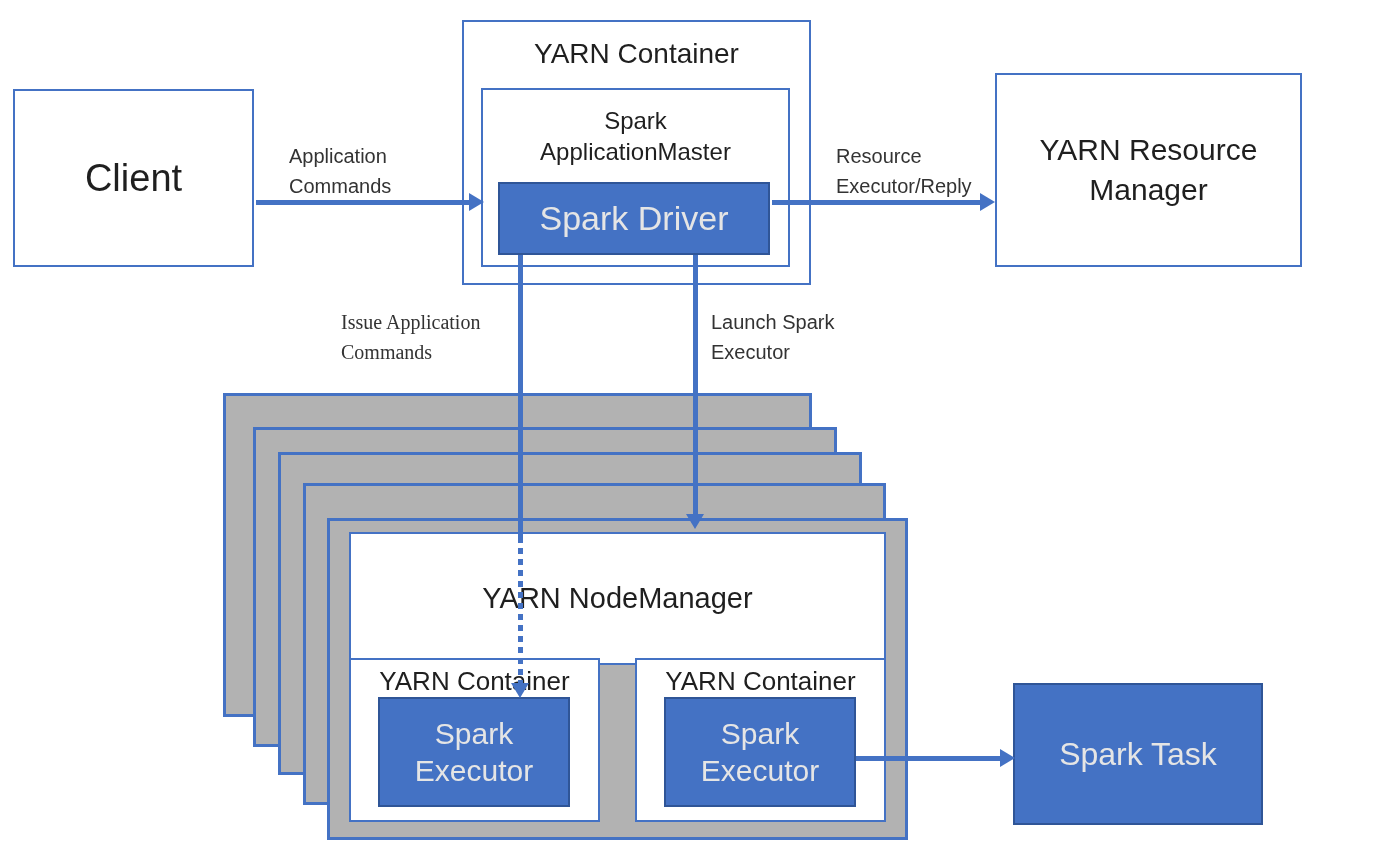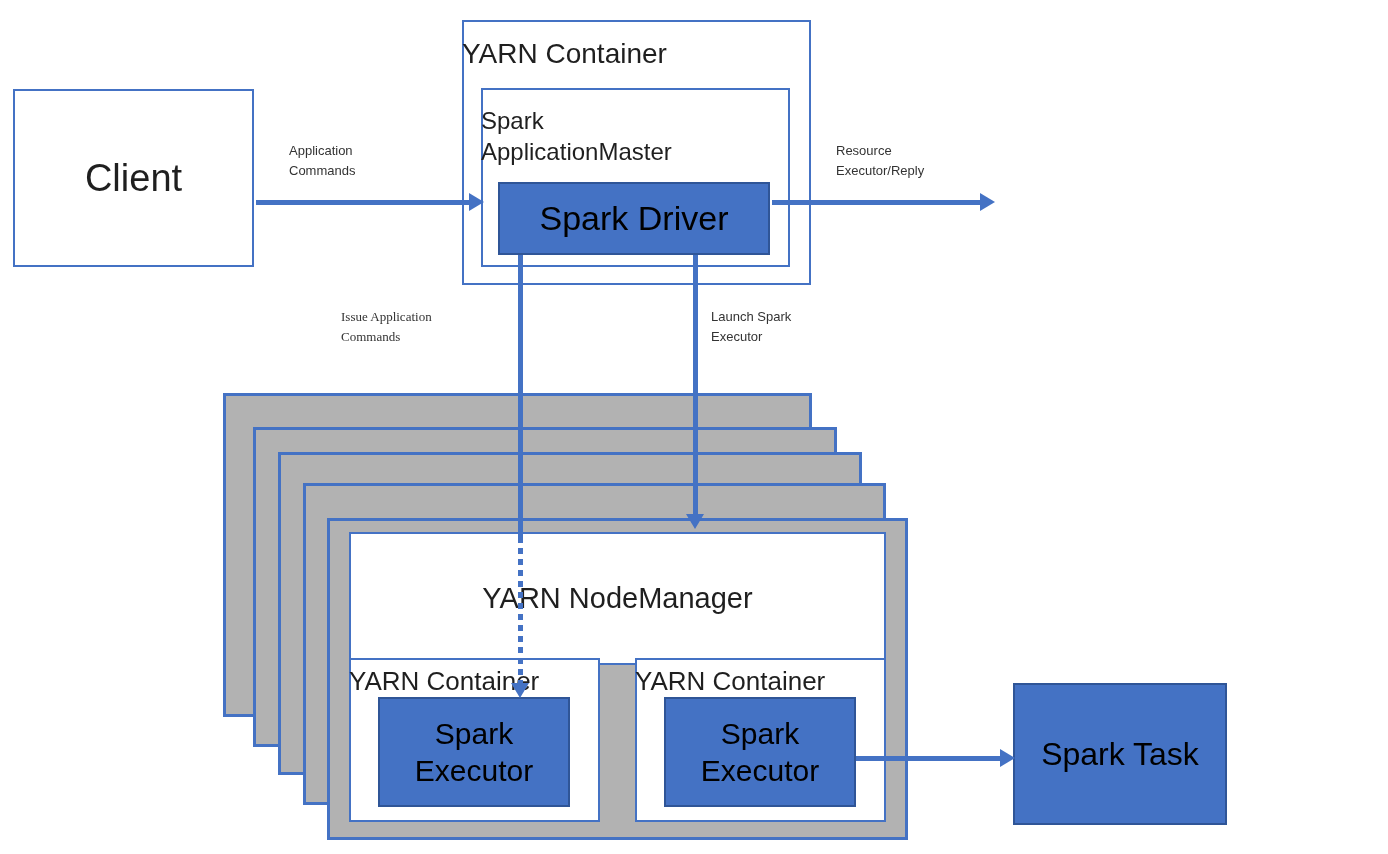--- a/index.html
+++ b/index.html
@@ -23,47 +23,47 @@
   }
   .box-white {
     position: absolute;
     background: var(--background);
     border: 2px solid var(--accent-blue);
   }
   .box-blue {
     position: absolute;
     background: var(--fill-blue);
     border: 2px solid var(--fill-blue-border);
-    color: #000000;
+    color: #e5e5e5;
     display: flex;
     align-items: center;
     justify-content: center;
     text-align: center;
   }
   .gray-layer {
     position: absolute;
     background: var(--gray-fill);
     border: 3px solid var(--accent-blue);
   }
   .center-flex {
     display: flex;
     align-items: center;
     justify-content: center;
     text-align: center;
   }
   .node-label { color: var(--text-dark); }
   .multiline { white-space: pre-line; }
   .box-title {
     position: absolute;
-    text-align: left;
+    text-align: center;
     color: var(--text-dark);
   }
   .edge-label {
     position: absolute;
-    font-size: 13px;
+    font-size: 20px;
     line-height: 1.5;
     color: var(--label-text);
     white-space: pre-line;
   }
   .hline { position: absolute; height: 5px; background: var(--accent-blue); }
   .vline { position: absolute; width: 5px; background: var(--accent-blue); }
   .vline-dotted {
     position: absolute;
     width: 5px;
     background-image: repeating-linear-gradient(
@@ -123,22 +123,26 @@
   <div class="box-title" style="left:462px; top:38px; width:349px; font-size:28px;">YARN Container</div>
 
   <div class="box-white" style="left:481px; top:88px; width:309px; height:179px;"></div>
   <div class="box-title multiline" style="left:481px; top:105px; width:309px; font-size:24px; line-height:1.3;">Spark
 ApplicationMaster</div>
 
   <div class="box-blue" style="left:498px; top:182px; width:272px; height:73px; font-size:34px;">
     <span>Spark Driver</span>
   </div>
 
+  <div class="box-white center-flex multiline" style="left:995px; top:73px; width:307px; height:194px; font-size:30px; line-height:1.35;">
+    <span class="node-label multiline">YARN Resource
+Manager</span>
+  </div>
 
-  <div class="box-blue" style="left:1013px; top:683px; width:214px; height:142px; font-size:32px;">
+  <div class="box-blue" style="left:1013px; top:683px; width:250px; height:142px; font-size:32px;">
     <span>Spark Task</span>
   </div>
 
   <div class="hline" style="left:256px; top:200px; width:214px;"></div>
   <div class="arrowhead-right" style="left:469px; top:193px;"></div>
   <div class="edge-label" style="left:289px; top:141px; width:150px;">Application
 Commands</div>
 
   <div class="hline" style="left:772px; top:200px; width:210px;"></div>
   <div class="arrowhead-right" style="left:980px; top:193px;"></div>

